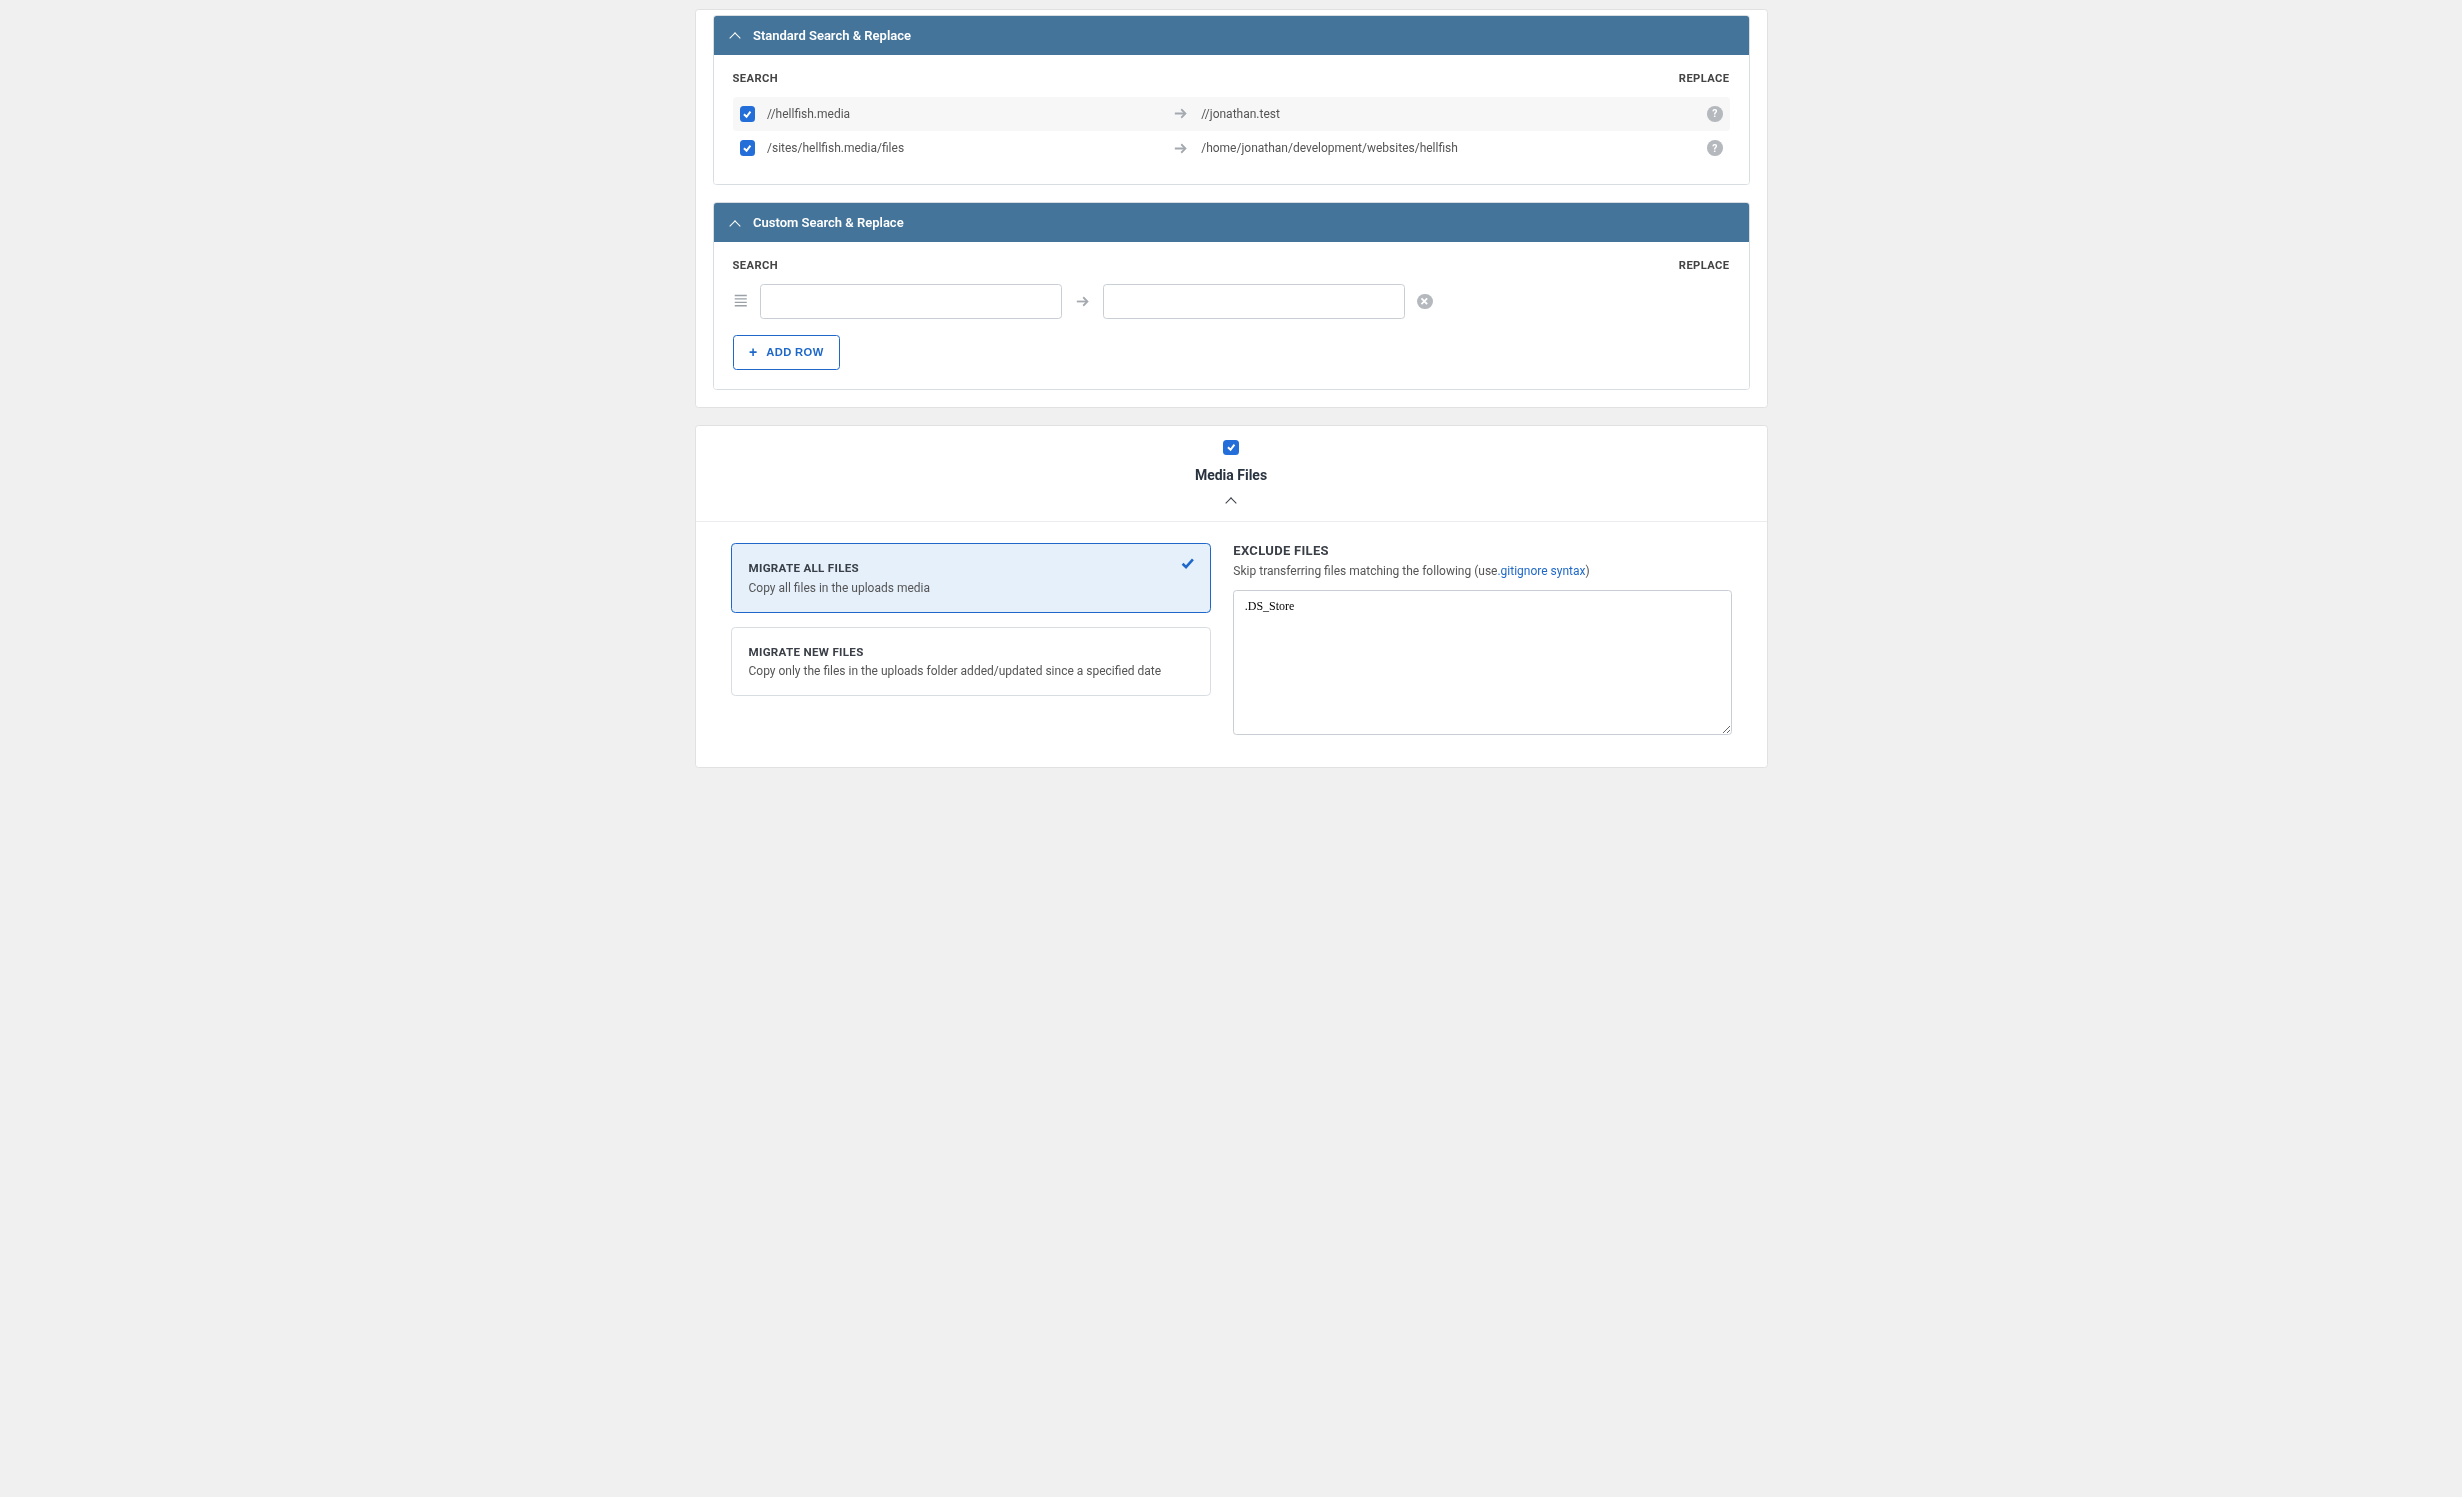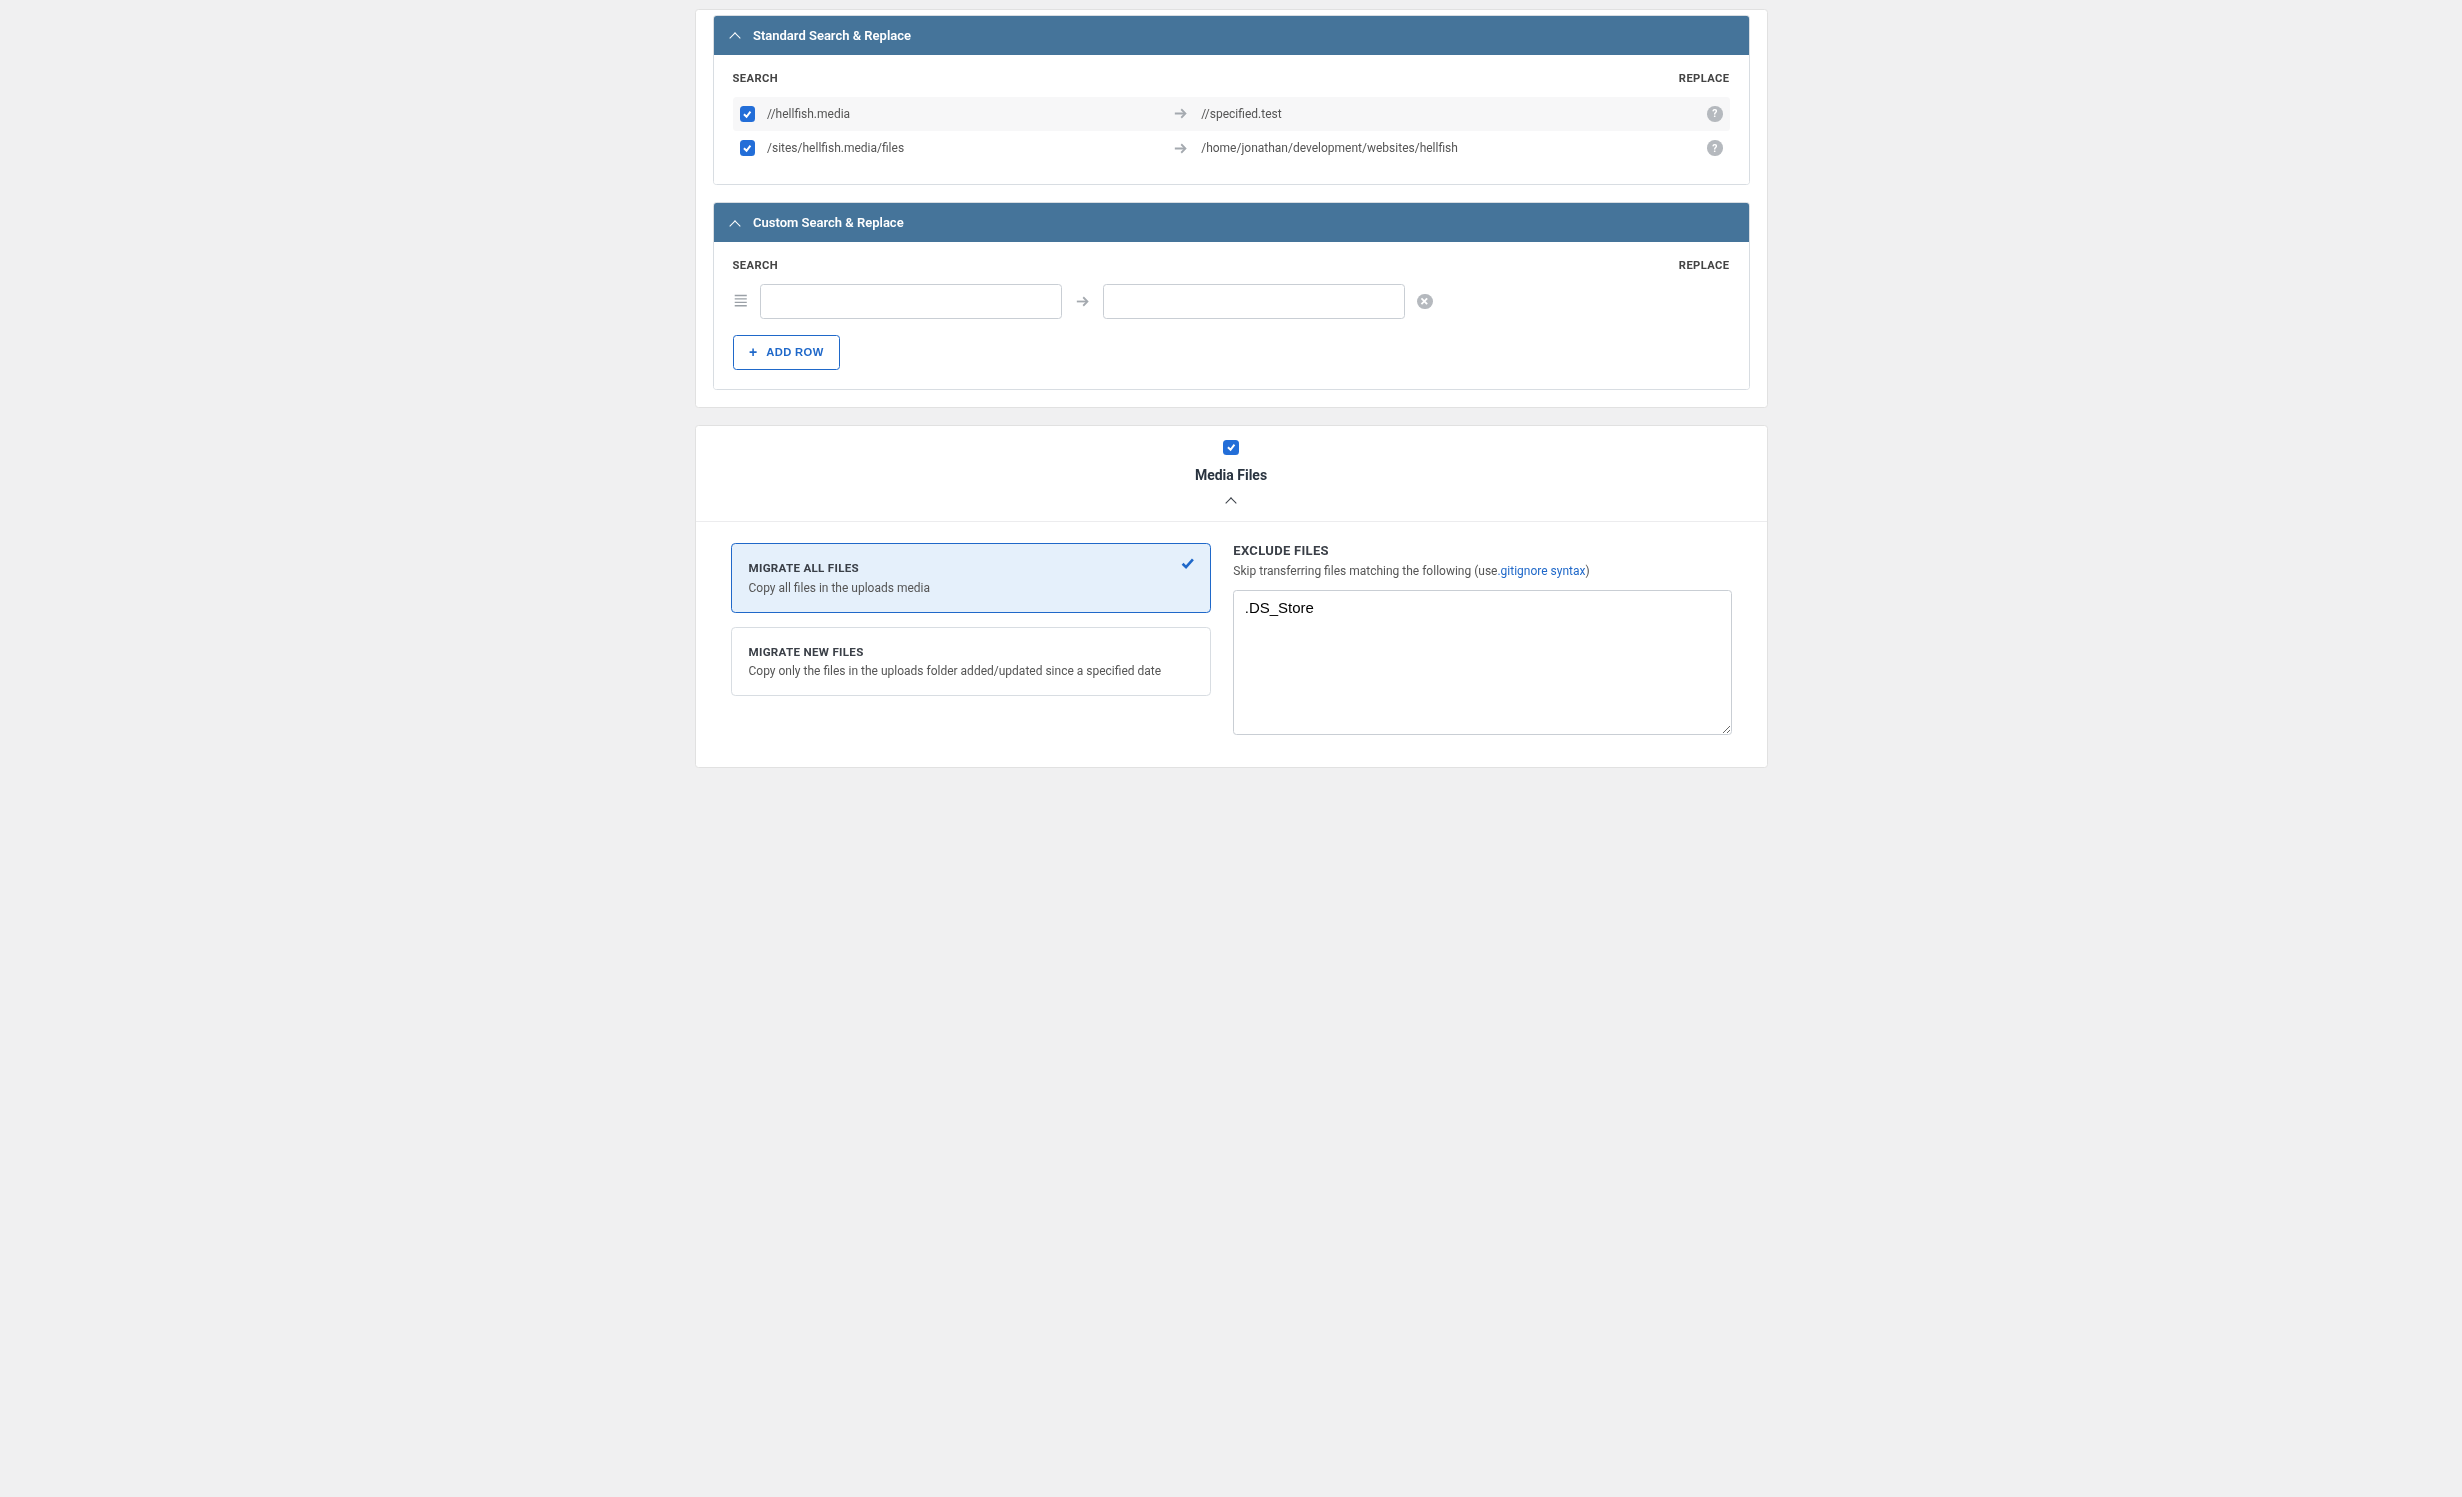--- a/index.html
+++ b/index.html
@@ -176,22 +176,22 @@
 .excl-col { flex: 1; }
 .excl-title { font-weight: 700; font-size: 13px; letter-spacing: 0.3px; color: #3a3f47; margin-bottom: 5.2px; }
 .excl-sub { font-size: 12px; color: #555; margin-bottom: 12px; }
 .excl-sub a { color: #1f68c9; text-decoration: none; }
 .txt-area {
   width: 100%;
   height: 145px;
   border: 0.9px solid #c9ced4;
   border-radius: 3.5px;
   padding: 8.6px 10.4px;
-  font-size: 15px;
-  font-family: Liberation Sans, sans-serif;
+  font-size: 12px;
+  font-family: Liberation Serif, serif;
   resize: both;
 }
 </style>
 </head>
 <body>
 
 <div class="page-wrap">
   <div class="outer-card" style="padding-top:5.2px;">
 
     <div class="sub-panel">
@@ -208,21 +208,21 @@
           <span class="chk">
               <svg viewBox="0 0 16 16">
                 <polyline points="3,8 7,12 13,4"></polyline>
               </svg>
             </span>
           <span class="row-text row-search">//hellfish.media</span>
           <span class="arrow-ico"><svg viewBox="0 0 24 24" fill="none" stroke="currentColor" stroke-width="2.5">
                 <line x1="4" y1="12" x2="18" y2="12"></line>
                 <polyline points="13,6 19,12 13,18"></polyline>
               </svg></span>
-          <span class="row-text row-replace">//specified.test</span>
+          <span class="row-text row-replace">//jonathan.test</span>
           <span class="help-ico">?</span>
         </div>
         <div class="row">
           <span class="chk">
               <svg viewBox="0 0 16 16">
                 <polyline points="3,8 7,12 13,4"></polyline>
               </svg>
             </span>
           <span class="row-text row-search">/sites/hellfish.media/files</span>
           <span class="arrow-ico"><svg viewBox="0 0 24 24" fill="none" stroke="currentColor" stroke-width="2.5">

